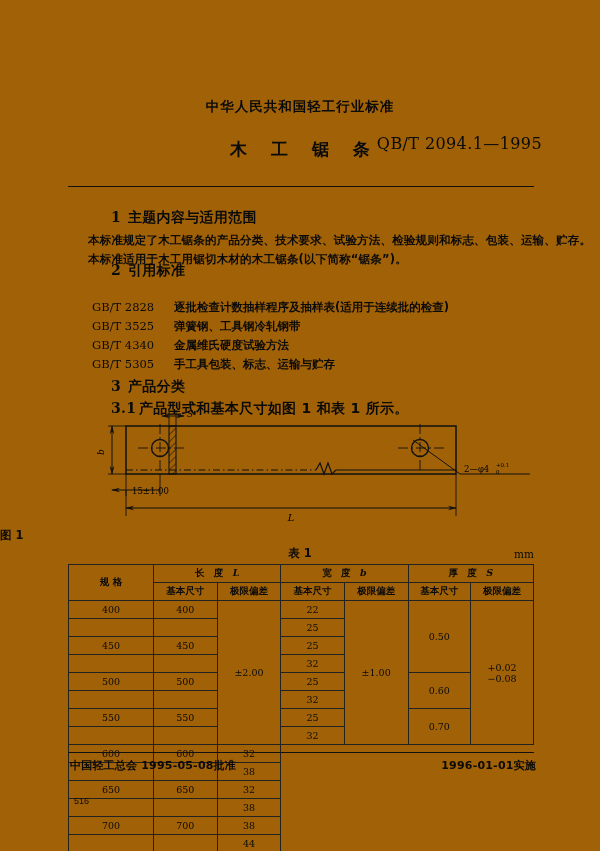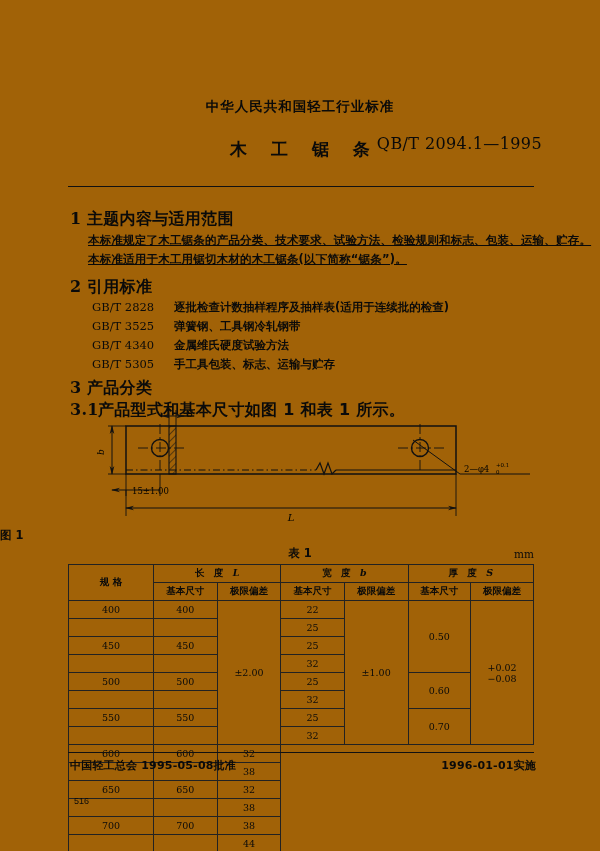--- a/index.html
+++ b/index.html
@@ -54,23 +54,24 @@
     position: absolute;
     left: 68px;
     width: 466px;
     border-top: 1.6px solid #111;
   }
   .rule-top { top: 186px; }
 
   
   .sec-head {
     position: absolute;
-    font-size: 16px;
+    font-size: 14px;
     font-weight: bold;
     letter-spacing: 0.3px;
+    margin-left: 41px;
   }
   .sec-num {
     display: inline-block;
     width: 17px;
     font-family: "DejaVu Serif", "Liberation Serif", serif;
   }
   .para {
     position: absolute;
     font-size: 11.5px;
     font-weight: bold;
@@ -180,26 +181,26 @@
 <div class="page">
 
   <div class="hdr-org">中华人民共和国轻工行业标准</div>
   <div class="hdr-title">木 工 锯 条</div>
   <div class="hdr-stdno">QB/T 2094.1—1995</div>
   <div class="rule rule-top"></div>
 
   <div class="sec-head" style="left:70px; top:209px;">
     <span class="sec-num">1</span><span>主题内容与适用范围</span>
   </div>
-  <div class="para" style="left:88px; top:231px;text-decoration:underline;">
+  <div class="para" style="left:88px; top:231px;">
     <div>本标准规定了木工锯条的产品分类、技术要求、试验方法、检验规则和标志、包装、运输、贮存。</div>
     <div>本标准适用于木工用锯切木材的木工锯条(以下简称“锯条”)。</div>
   </div>
 
-  <div class="sec-head" style="left:70px; top:277px;">
+  <div class="sec-head" style="left:70px; top:262px;">
     <span class="sec-num">2</span><span>引用标准</span>
   </div>
 
   <div class="ref-row" style="left:92px; top:300px;">
     <span class="ref-code">GB/T 2828</span><span>逐批检查计数抽样程序及抽样表(适用于连续批的检查)</span>
   </div>
   <div class="ref-row" style="left:92px; top:319px;">
     <span class="ref-code">GB/T 3525</span><span>弹簧钢、工具钢冷轧钢带</span>
   </div>
   <div class="ref-row" style="left:92px; top:338px;">

